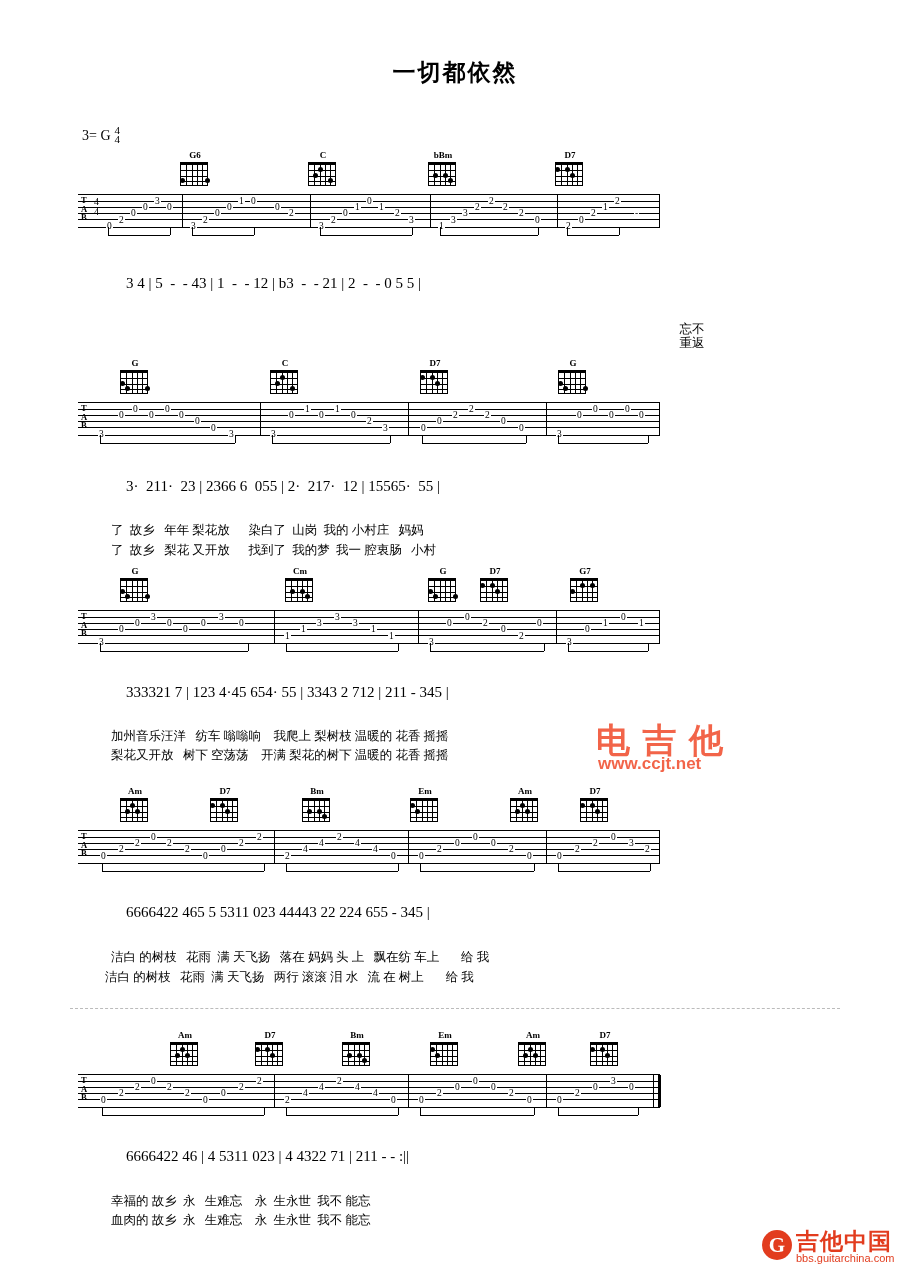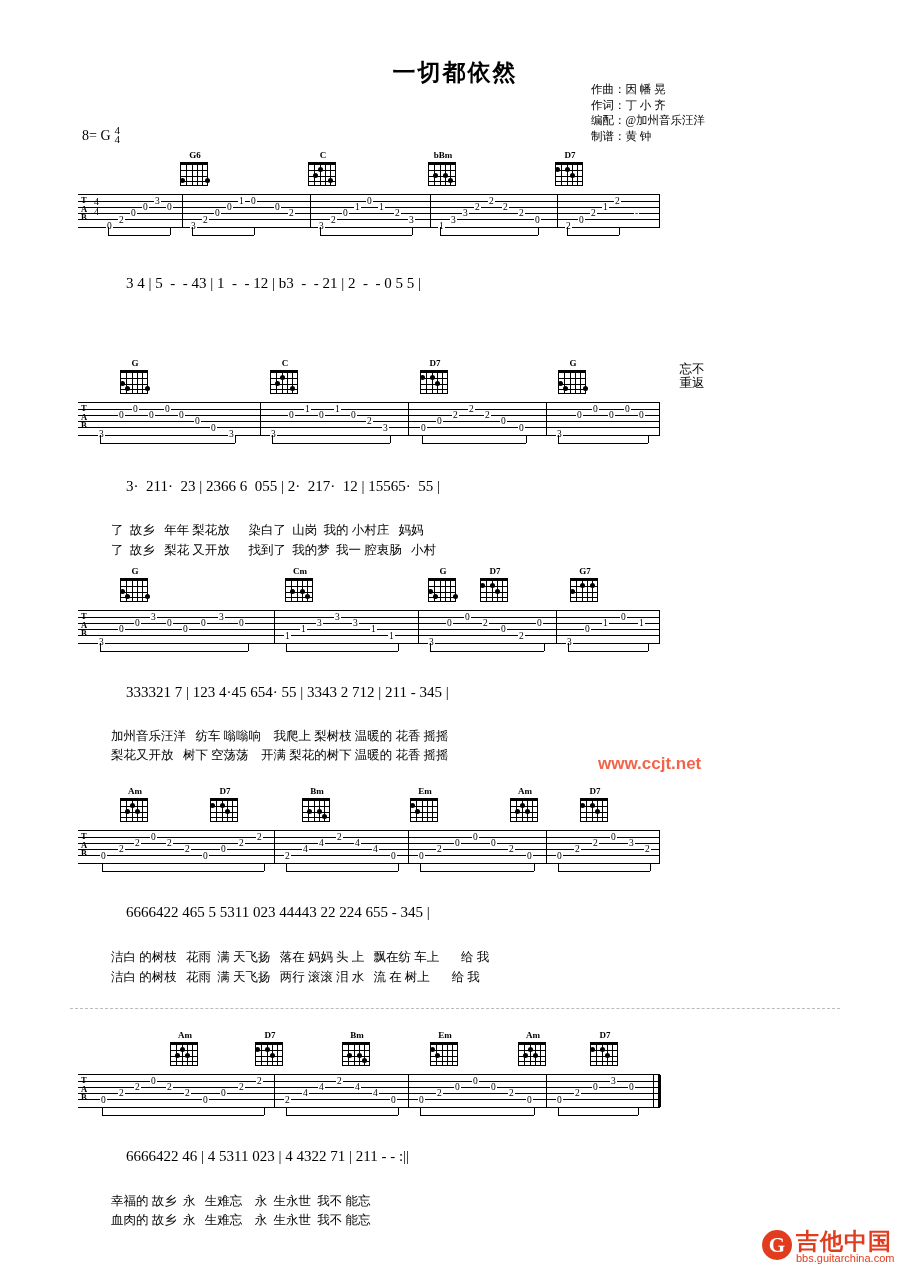--- a/index.html
+++ b/index.html
@@ -41,38 +41,32 @@
   .watermark{position:absolute;left:576px;top:718px;width:300px;height:60px;pointer-events:none;}
   .wm-top{position:absolute;left:20px;top:0;font-size:34px;font-weight:bold;color:#f04a2a;font-family:"Liberation Serif",serif;letter-spacing:2px;opacity:.85;}
   .wm-bot{position:absolute;left:22px;top:36px;font-size:17px;font-weight:bold;color:#f04a2a;font-family:"Liberation Sans",sans-serif;opacity:.85;}
 
   .logo{position:absolute;left:762px;top:1226px;width:140px;height:46px;}
   .logo .circle{position:absolute;left:0;top:4px;width:30px;height:30px;border-radius:50%;background:#e23c1e;color:#fff;font-size:21px;font-weight:bold;text-align:center;line-height:30px;font-family:"Liberation Serif",serif;}
   .logo .l1{position:absolute;left:34px;top:0;font-size:23px;font-weight:bold;color:#e23c1e;font-family:"Liberation Serif",serif;letter-spacing:1px;}
   .logo .l2{position:absolute;left:34px;top:26px;font-size:11px;color:#e23c1e;font-family:"Liberation Sans",sans-serif;}
 
   .cutline{position:absolute;left:70px;width:770px;height:0;border-top:1px dashed #bbb;}
-  .annot{position:absolute;font-family:"Liberation Serif",serif;font-size:12.5px;white-space:pre;text-align:center;line-height:14px;margin-top:40px;}
+  .annot{position:absolute;font-family:"Liberation Serif",serif;font-size:12.5px;white-space:pre;text-align:center;line-height:14px;}
 </style>
 </head>
 <body>
 
 <div class="page">
 
   <div class="title">一切都依然</div>
 
-  <div class="credits">
-    <div>作曲：因 幡 晃</div>
-    <div>作词：丁 小 齐</div>
-    <div>编配：@加州音乐汪洋</div>
-    <div>制谱：黄      钟</div>
-  </div>
 
   <div class="key">
-    <span>8= G</span><span class="frac"><i>4</i><i>4</i></span>
+    <span>3= G</span><span class="frac"><i>4</i><i>4</i></span>
   </div>
 
   <div class="system" style="top:150px;">
 
     <div class="chord" style="left:100px;top:12px;">
       <div class="cn">G6</div>
       <div class="grid">
         <div class="v" style="left:5px"></div>
           <div class="v" style="left:11px"></div>
           <div class="v" style="left:16px"></div>
@@ -453,20 +447,21 @@
       <div class="beam" style="left:490px;top:40px;width:80px"></div>
       <div class="stem" style="left:570px;top:32px;height:8px"></div>
     </div>
 
     <div class="mel" style="left:48px;top:118px;">333321 7 | 123 4·45 654· 55 | 3343 2 712 | 211 - 345 |</div>
     <div class="lyr" style="left:33px;top:162px;">加州音乐汪洋   纺车 嗡嗡响    我爬上 梨树枝 温暖的 花香 摇摇</div>
     <div class="lyr" style="left:33px;top:181px;">梨花又开放   树下 空荡荡    开满 梨花的树下 温暖的 花香 摇摇</div>
   </div>
 
   <div class="watermark">
+    <div class="wm-top">电 吉 他</div>
     <div class="wm-bot">www.ccjt.net</div>
   </div>
 
   <div class="system" style="top:786px;">
     <div class="chord" style="left:40px;top:12px;">
       <div class="cn">Am</div>
       <div class="grid">
         <div class="v" style="left:5px"></div>
           <div class="v" style="left:11px"></div>
           <div class="v" style="left:16px"></div>
@@ -603,21 +598,21 @@
       <div class="stem" style="left:342px;top:32px;height:8px"></div>
       <div class="beam" style="left:342px;top:40px;width:114px"></div>
       <div class="stem" style="left:456px;top:32px;height:8px"></div>
       <div class="stem" style="left:480px;top:32px;height:8px"></div>
       <div class="beam" style="left:480px;top:40px;width:92px"></div>
       <div class="stem" style="left:572px;top:32px;height:8px"></div>
     </div>
 
     <div class="mel" style="left:48px;top:118px;">6666422 465 5 5311 023 44443 22 224 655 - 345 |</div>
     <div class="lyr" style="left:33px;top:163px;">洁白 的树枝   花雨  满 天飞扬   落在 妈妈 头 上   飘在纺 车上       给 我</div>
-    <div class="lyr" style="left:33px;top:183px;">洁白 的树枝   花雨  满 天飞扬   两行 滚滚 泪 水   流 在 树上       给 我</div>
+    <div class="lyr" style="left:27px;top:183px;">洁白 的树枝   花雨  满 天飞扬   两行 滚滚 泪 水   流 在 树上       给 我</div>
   </div>
 
   <div class="cutline" style="top:1008px;"></div>
 
   <div class="system" style="top:1030px;left:78px;">
     <div class="chord" style="left:90px;top:12px;">
       <div class="cn">Am</div>
       <div class="grid">
         <div class="v" style="left:5px"></div>
           <div class="v" style="left:11px"></div>

